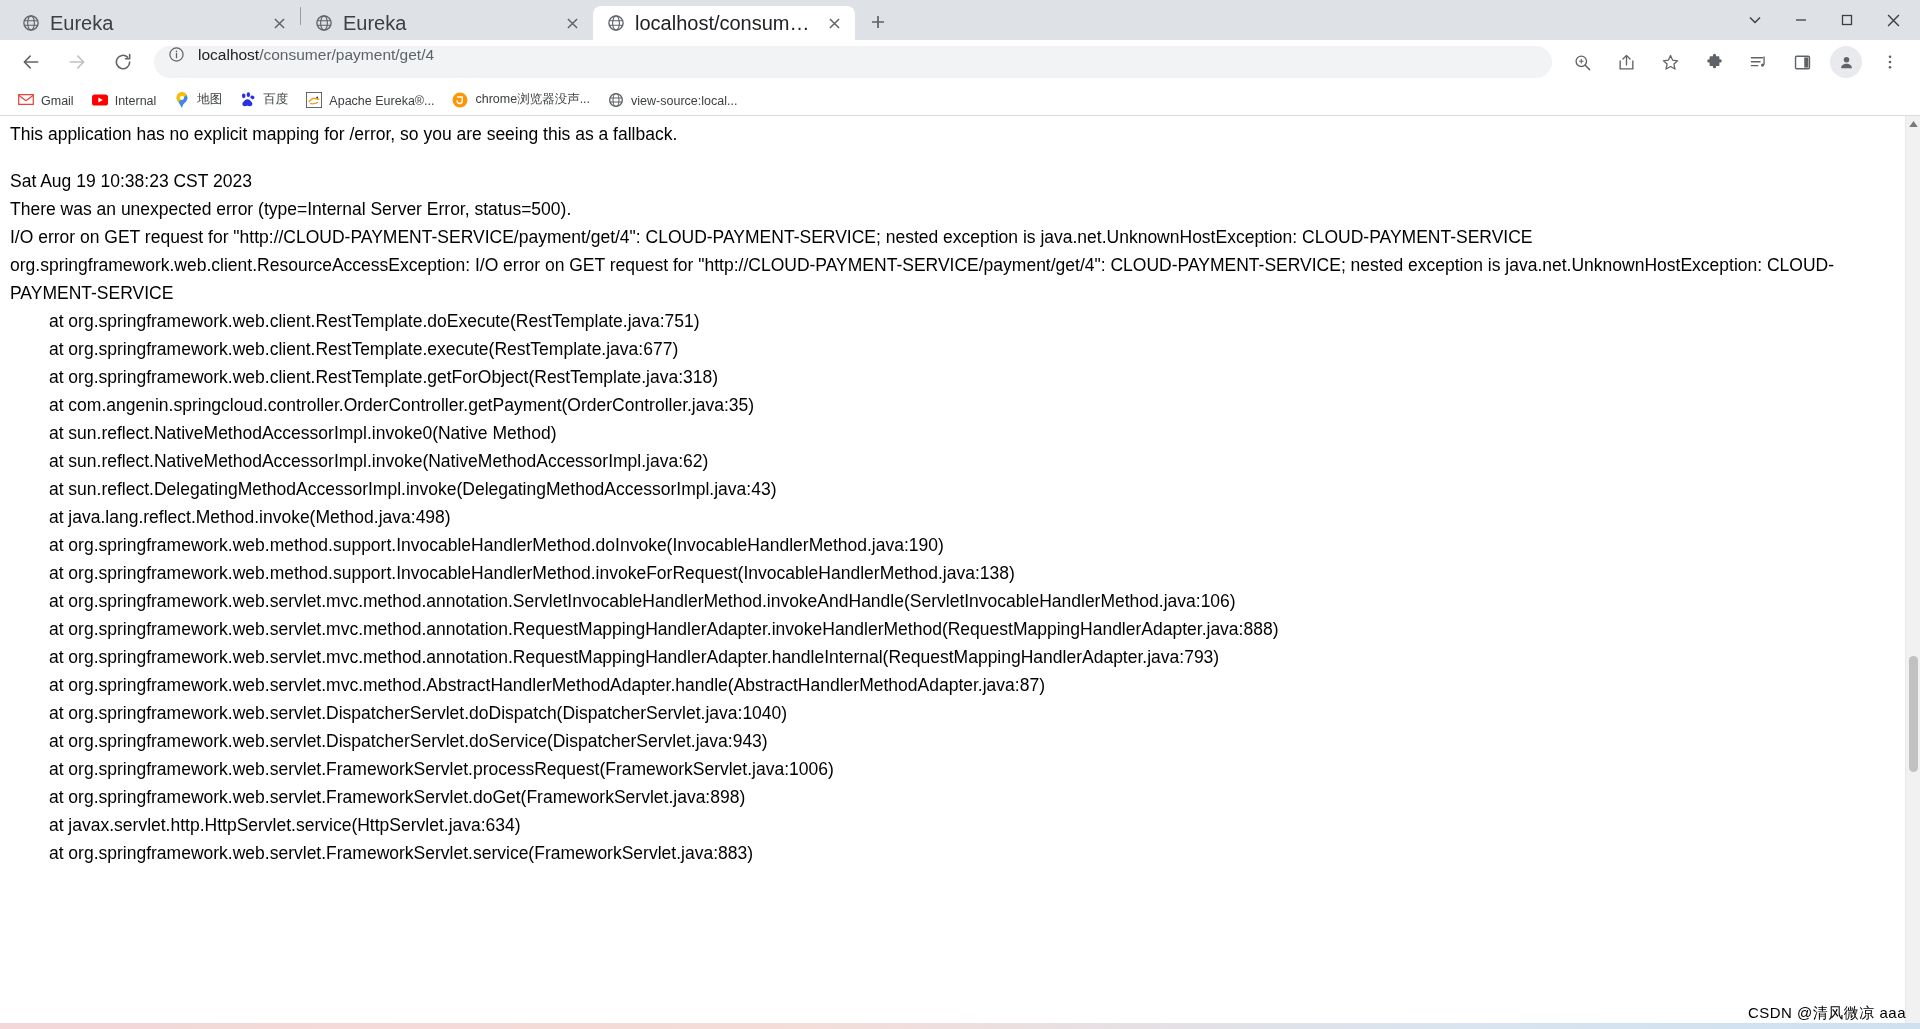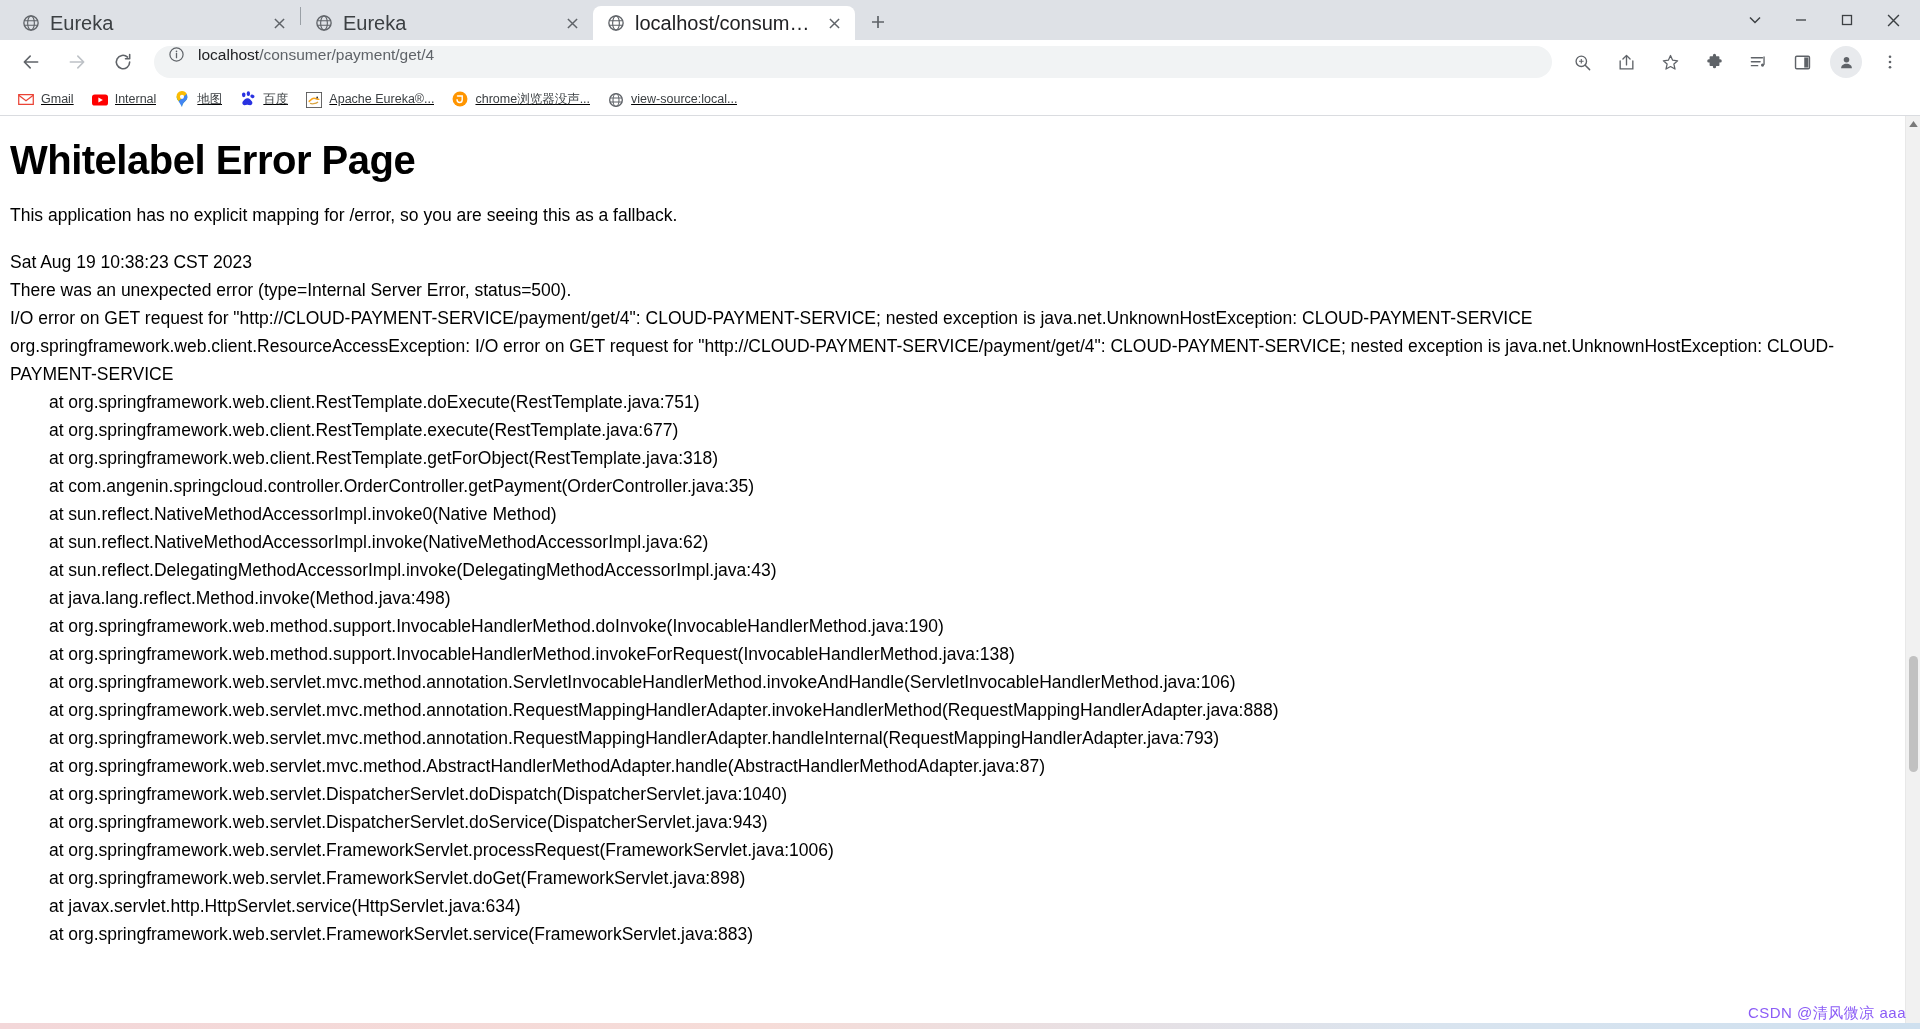--- a/index.html
+++ b/index.html
@@ -89,22 +89,22 @@
     display: flex; align-items: center; justify-content: center; color:#5f6368;
   }
   .ticon.avatar { background:#e8eaed; border-radius: 50%; }
 
   .bookmarks {
     height: 32px; flex: 0 0 32px; background:#fff;
     display: flex; align-items: center; padding: 0 10px;
     border-bottom: 1px solid #dadce0;
   }
   .bm {
-    display: flex; align-items: flex-start; padding: 2px 8px; border-radius: 4px;
-    margin-right: 2px; max-width: 190px; text-decoration: underline;
+    display: flex; align-items: flex-end; padding: 2px 8px; border-radius: 4px;
+    margin-right: 2px; max-width: 190px;
   }
   .bm-ico { width: 16px; height: 16px; flex: 0 0 16px; margin-right: 7px; display:flex; align-items:center; justify-content:center;}
   .bm-label {
     font-size: 12.5px; color: #3c4043; white-space: nowrap;
     overflow: hidden; text-overflow: ellipsis;
   }
 
   
   .viewport { flex: 1 1 auto; position: relative; overflow: hidden; background:#fff; }
   .page {
@@ -133,21 +133,21 @@
   }
   .sb-arrow { height: 15px; display:flex; align-items:center; justify-content:center; color:#7a7a7a; font-size:8px;}
   .sb-thumb {
     position: absolute; left: 3px; width: 9px; border-radius: 5px;
     background: #c1c1c1;
   }
 
   
   .watermark {
     position: absolute; right: 14px; bottom: 6px;
-    font-size: 15px; color: #8b5cf6; letter-spacing: .5px;
+    font-size: 15px; color: #000000; letter-spacing: .5px;
     pointer-events: none; white-space: nowrap;
   }
   .taskbar-peek {
     position: absolute; left: 0; right: 0; bottom: 0; height: 6px;
     background: linear-gradient(90deg,#f3d7d9 0%, #f6dcd8 40%, #d9e4ef 75%, #cfe0ef 100%);
   }
   svg { display: block; }
 </style>
 </head>
 <body>
@@ -394,21 +394,20 @@
             <path d="M2.8 9h18.4M2.8 15h18.4" stroke="#5f6368" stroke-width="1.6" fill="none"></path>
           </svg>
       </span>
       <span class="bm-label">view-source:local...</span>
     </div>
   </div>
 
   <div class="viewport">
 
     <div class="page">
-      <h1 class="wl-title">Whitelabel Error Page</h1>
       <p class="wl-para">This application has no explicit mapping for /error, so you are seeing this as a fallback.</p>
       <div class="wl-pre">Sat Aug 19 10:38:23 CST 2023
 There was an unexpected error (type=Internal Server Error, status=500).
 I/O error on GET request for "http://CLOUD-PAYMENT-SERVICE/payment/get/4": CLOUD-PAYMENT-SERVICE; nested exception is java.net.UnknownHostException: CLOUD-PAYMENT-SERVICE
 org.springframework.web.client.ResourceAccessException: I/O error on GET request for "http://CLOUD-PAYMENT-SERVICE/payment/get/4": CLOUD-PAYMENT-SERVICE; nested exception is java.net.UnknownHostException: CLOUD-PAYMENT-SERVICE
 	at org.springframework.web.client.RestTemplate.doExecute(RestTemplate.java:751)
 	at org.springframework.web.client.RestTemplate.execute(RestTemplate.java:677)
 	at org.springframework.web.client.RestTemplate.getForObject(RestTemplate.java:318)
 	at com.angenin.springcloud.controller.OrderController.getPayment(OrderController.java:35)
 	at sun.reflect.NativeMethodAccessorImpl.invoke0(Native Method)

